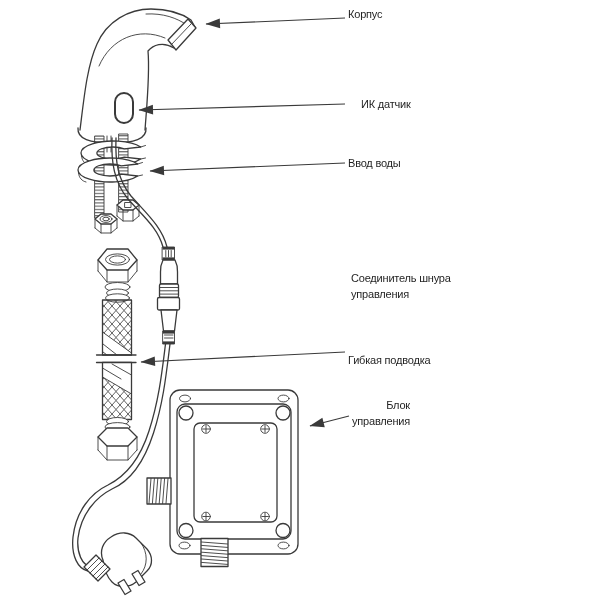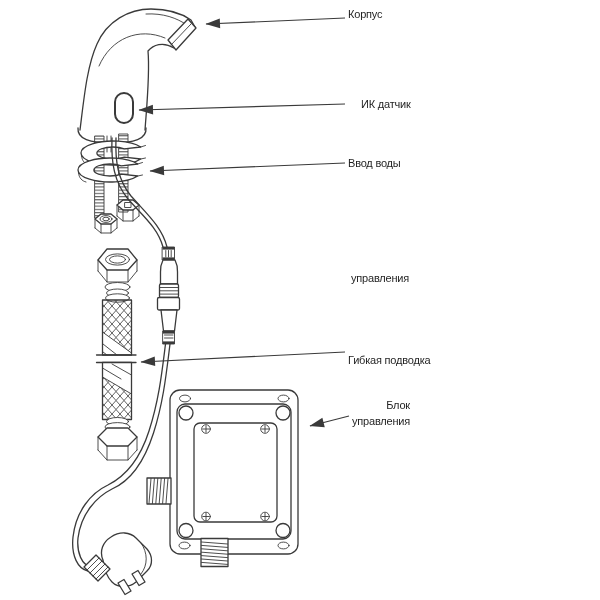--- a/index.html
+++ b/index.html
@@ -190,20 +190,21 @@
     </g>
   </svg>
 
   <div class="lbl" style="left:348px; top:6px;">Корпус</div>
 
   <div class="lbl" style="left:361px; top:96px;">ИК датчик</div>
 
   <div class="lbl" style="left:348px; top:140px;margin-top:15px;">Ввод воды</div>
 
   <div class="lbl" style="left:351px; top:270px;">
+    <span>Соединитель шнура</span>
     <span>управления</span>
   </div>
 
   <div class="lbl" style="left:348px; top:352px;">Гибкая подводка</div>
 
   <div class="lbl" style="left:352px; top:397px;text-align:right;">
     <span>Блок</span>
     <span>управления</span>
   </div>
 

